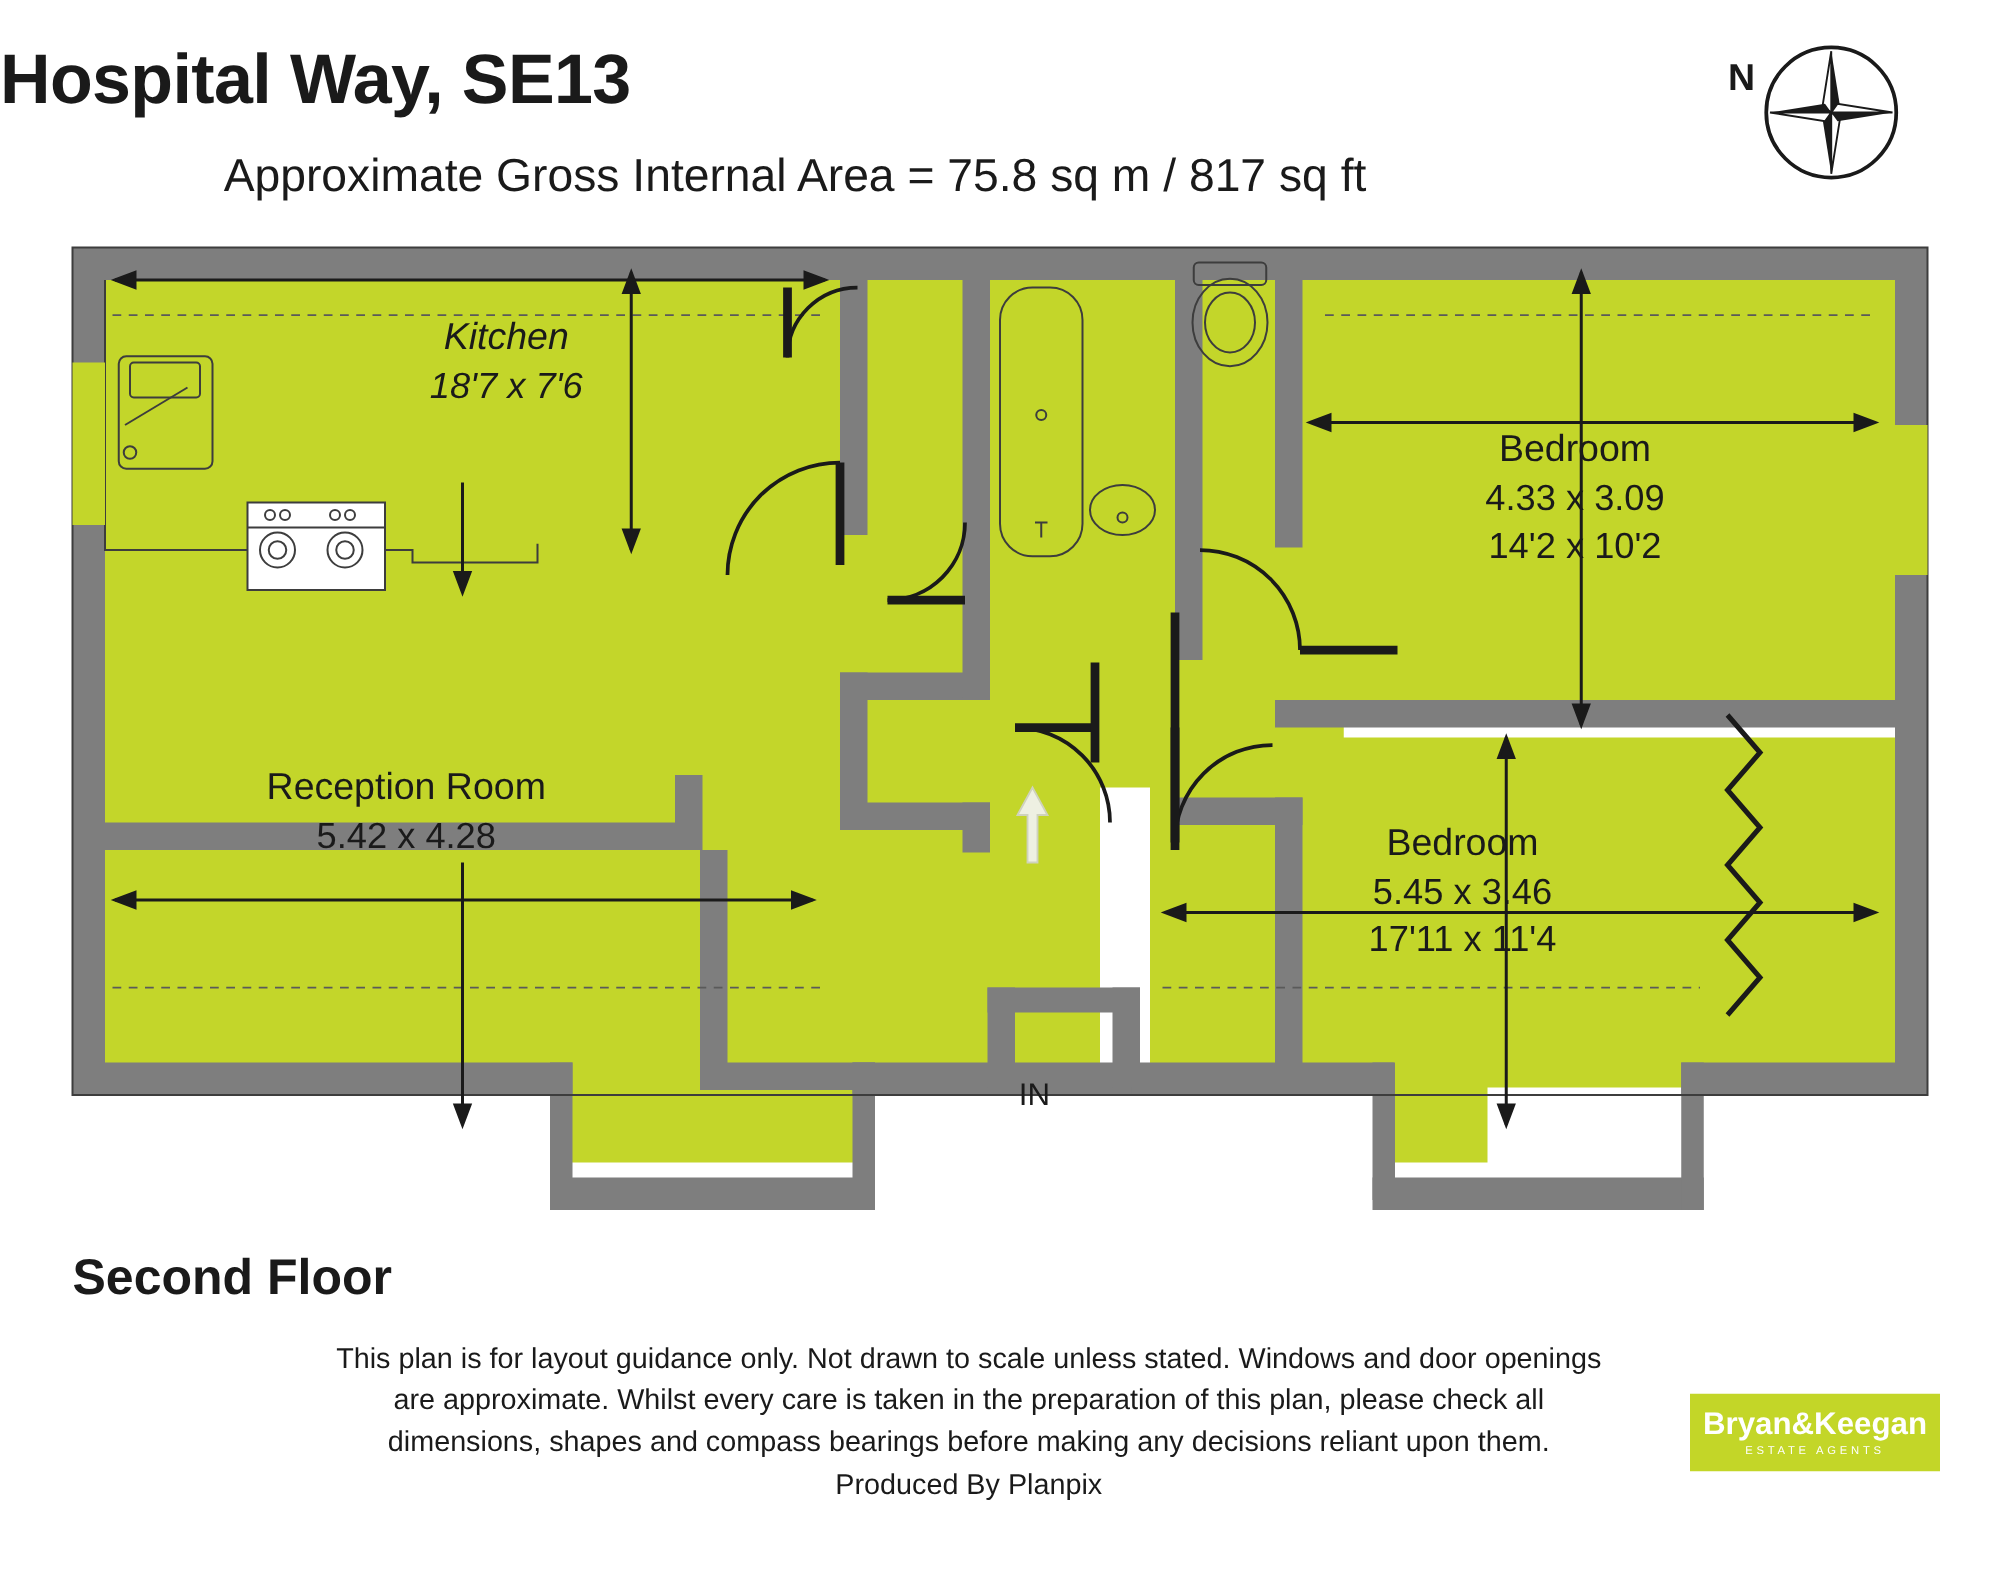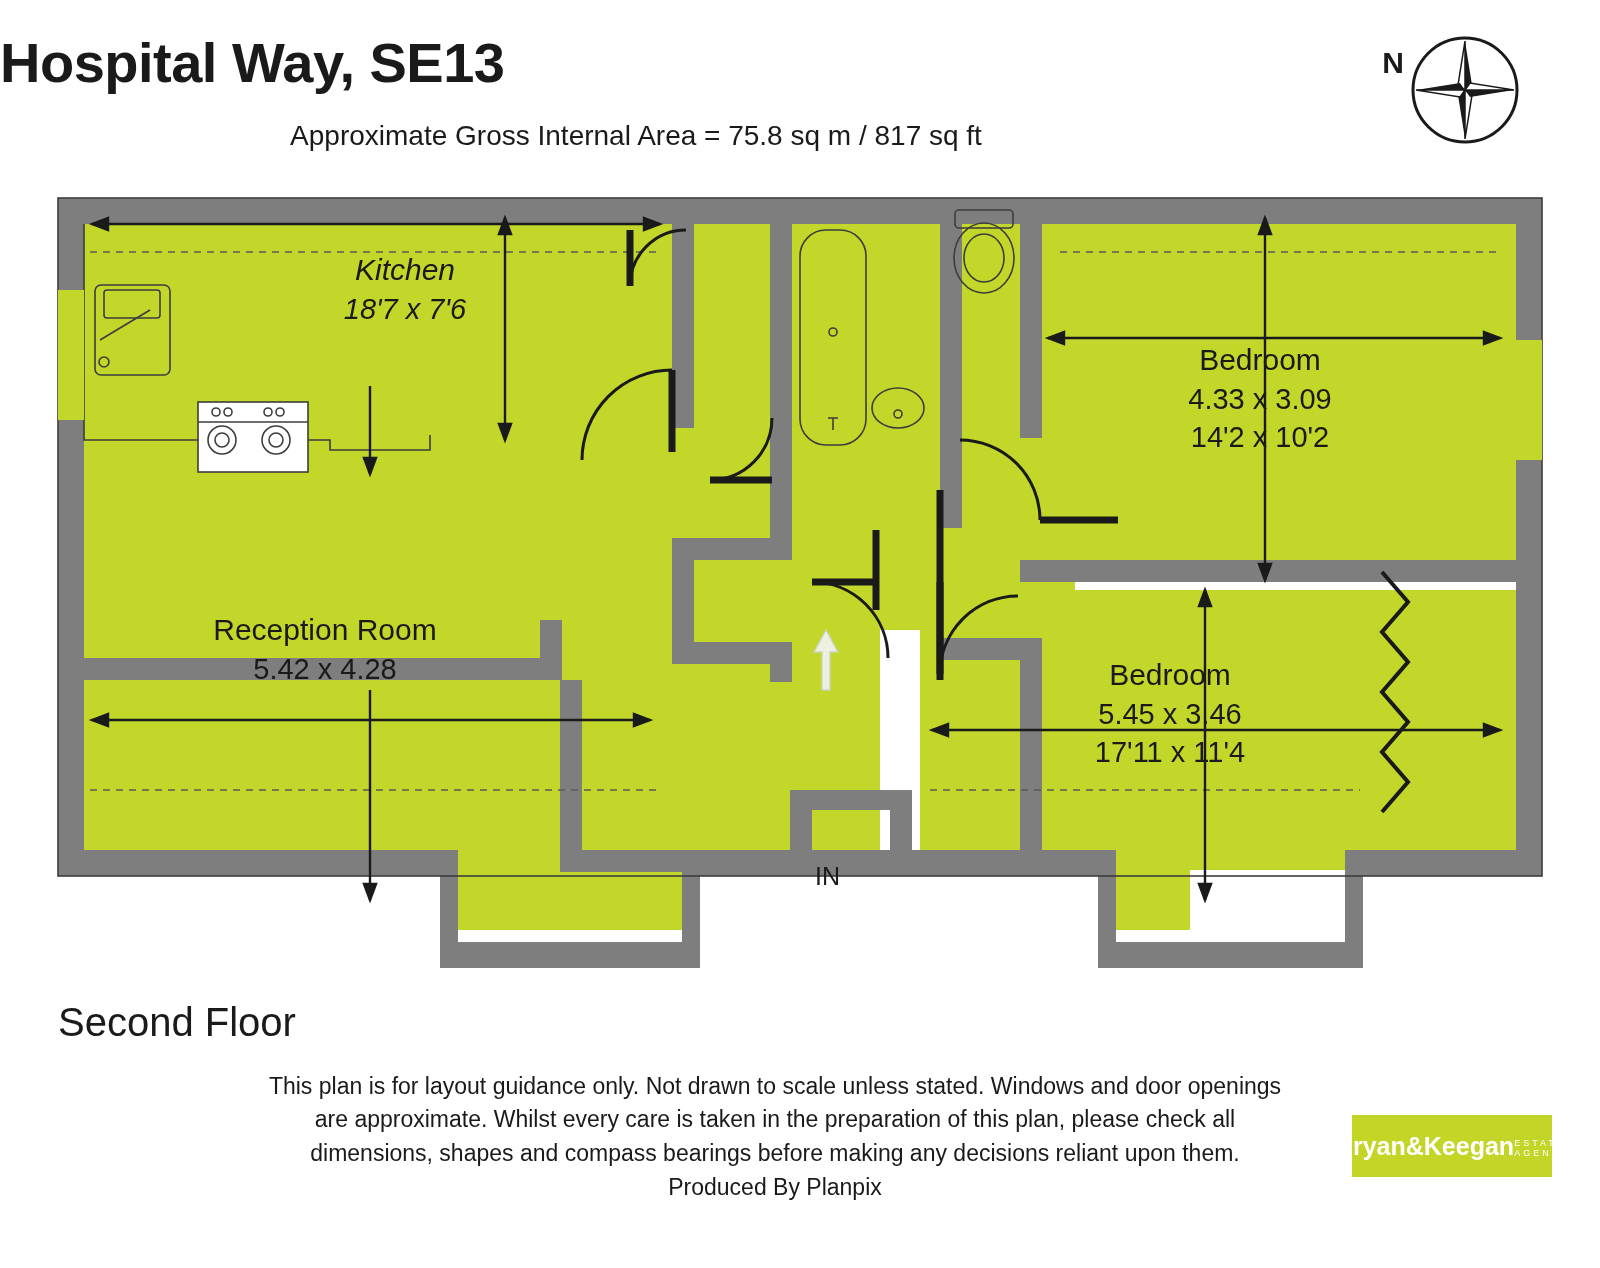--- a/index.html
+++ b/index.html
@@ -25,21 +25,21 @@
     font-size: 56px;
     font-weight: bold;
     letter-spacing: -0.5px;
   }
   .subtitle {
     position: absolute;
     left: 0;
     top: 120px;
     width: 1272px;
     text-align: center;
-    font-size: 28px;
+    font-size: 37px;
     font-weight: normal;
   }
 
   
   .compass {
     position: absolute;
     right: 80px;
     top: 35px;
     width: 110px;
     height: 110px;
@@ -72,21 +72,21 @@
     white-space: nowrap;
   }
   .room-label .nm { font-size: 30px; }
 
   
   .floor-name {
     position: absolute;
     left: 58px;
     top: 1000px;
     font-size: 40px;
-    font-weight: normal;
+    font-weight: bold;
   }
   .disclaimer {
     position: absolute;
     left: 150px;
     top: 1070px;
     width: 1250px;
     text-align: center;
     font-size: 23px;
     line-height: 1.45;
     color: #1a1a1a;
@@ -97,21 +97,21 @@
 
   
   .logo {
     position: absolute;
     right: 48px;
     top: 1115px;
     width: 200px;
     height: 62px;
     background: #c3d628;
     display: flex;
-    flex-direction: row;
+    flex-direction: column;
     align-items: center;
     justify-content: center;
   }
   .logo-main {
     font-size: 25px;
     font-weight: bold;
     color: #ffffff;
     line-height: 1;
   }
   .logo-sub {

